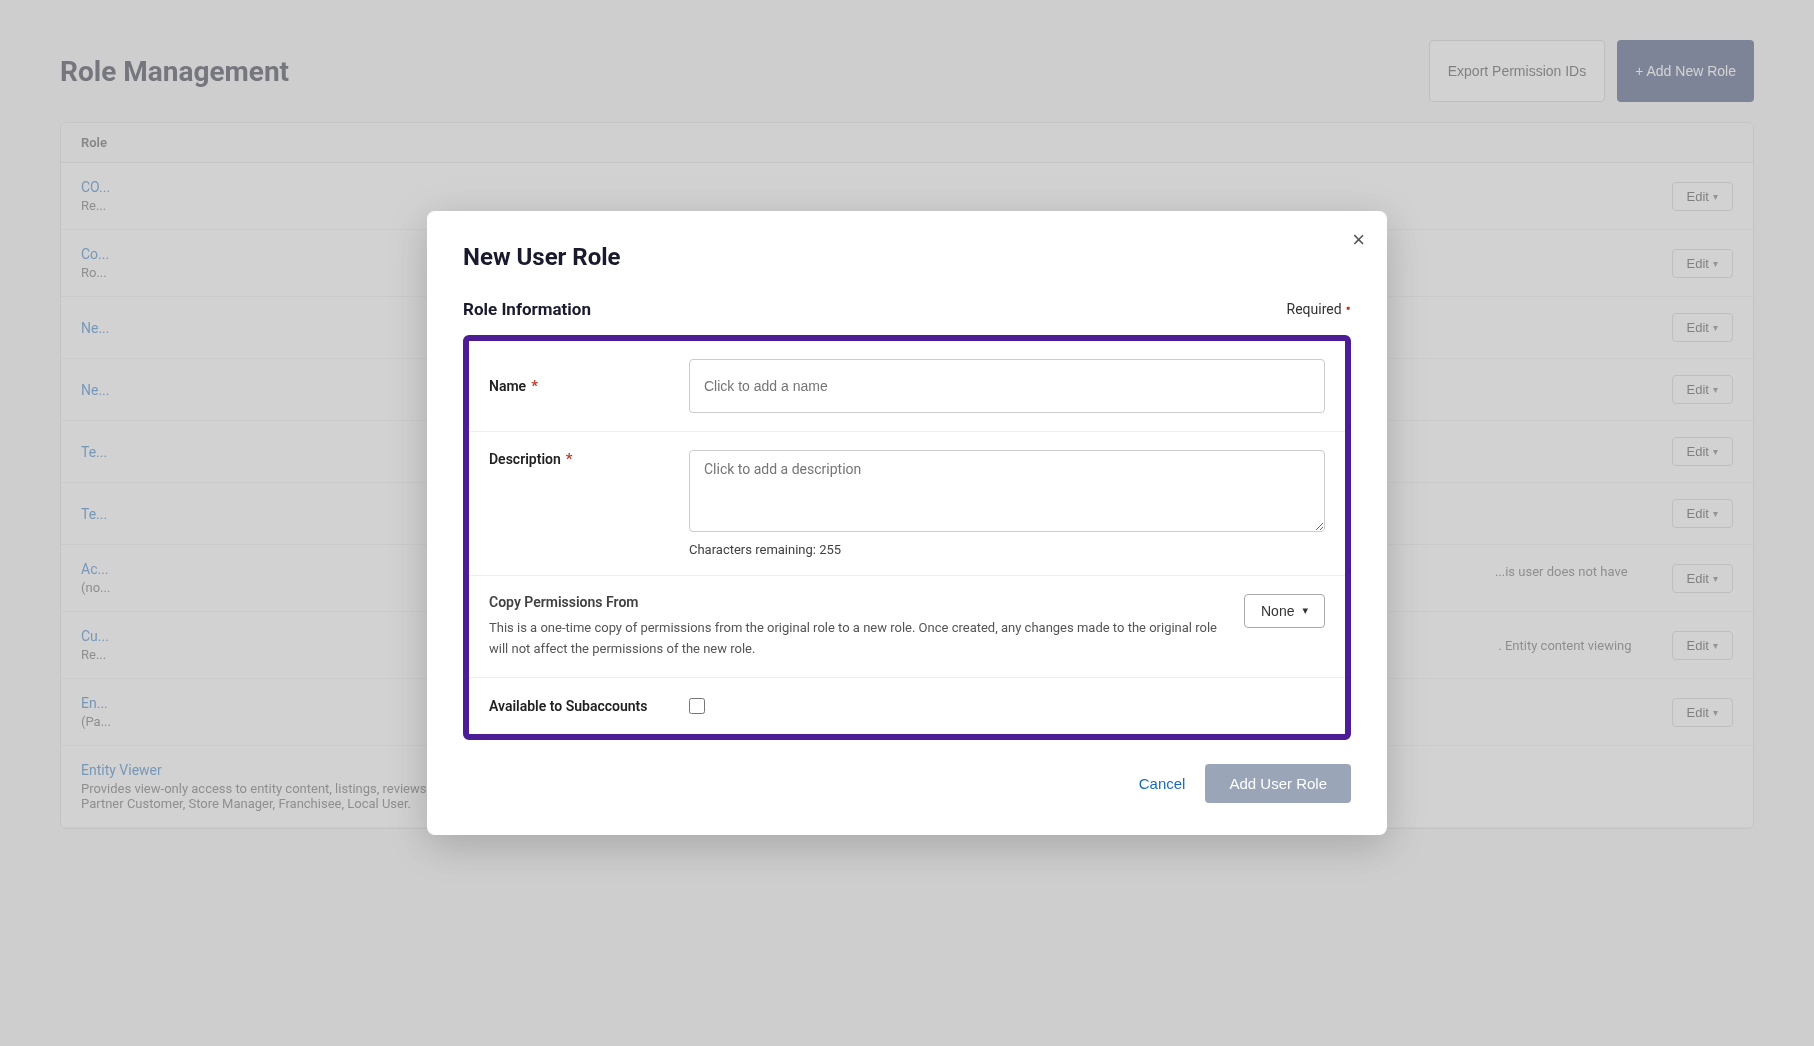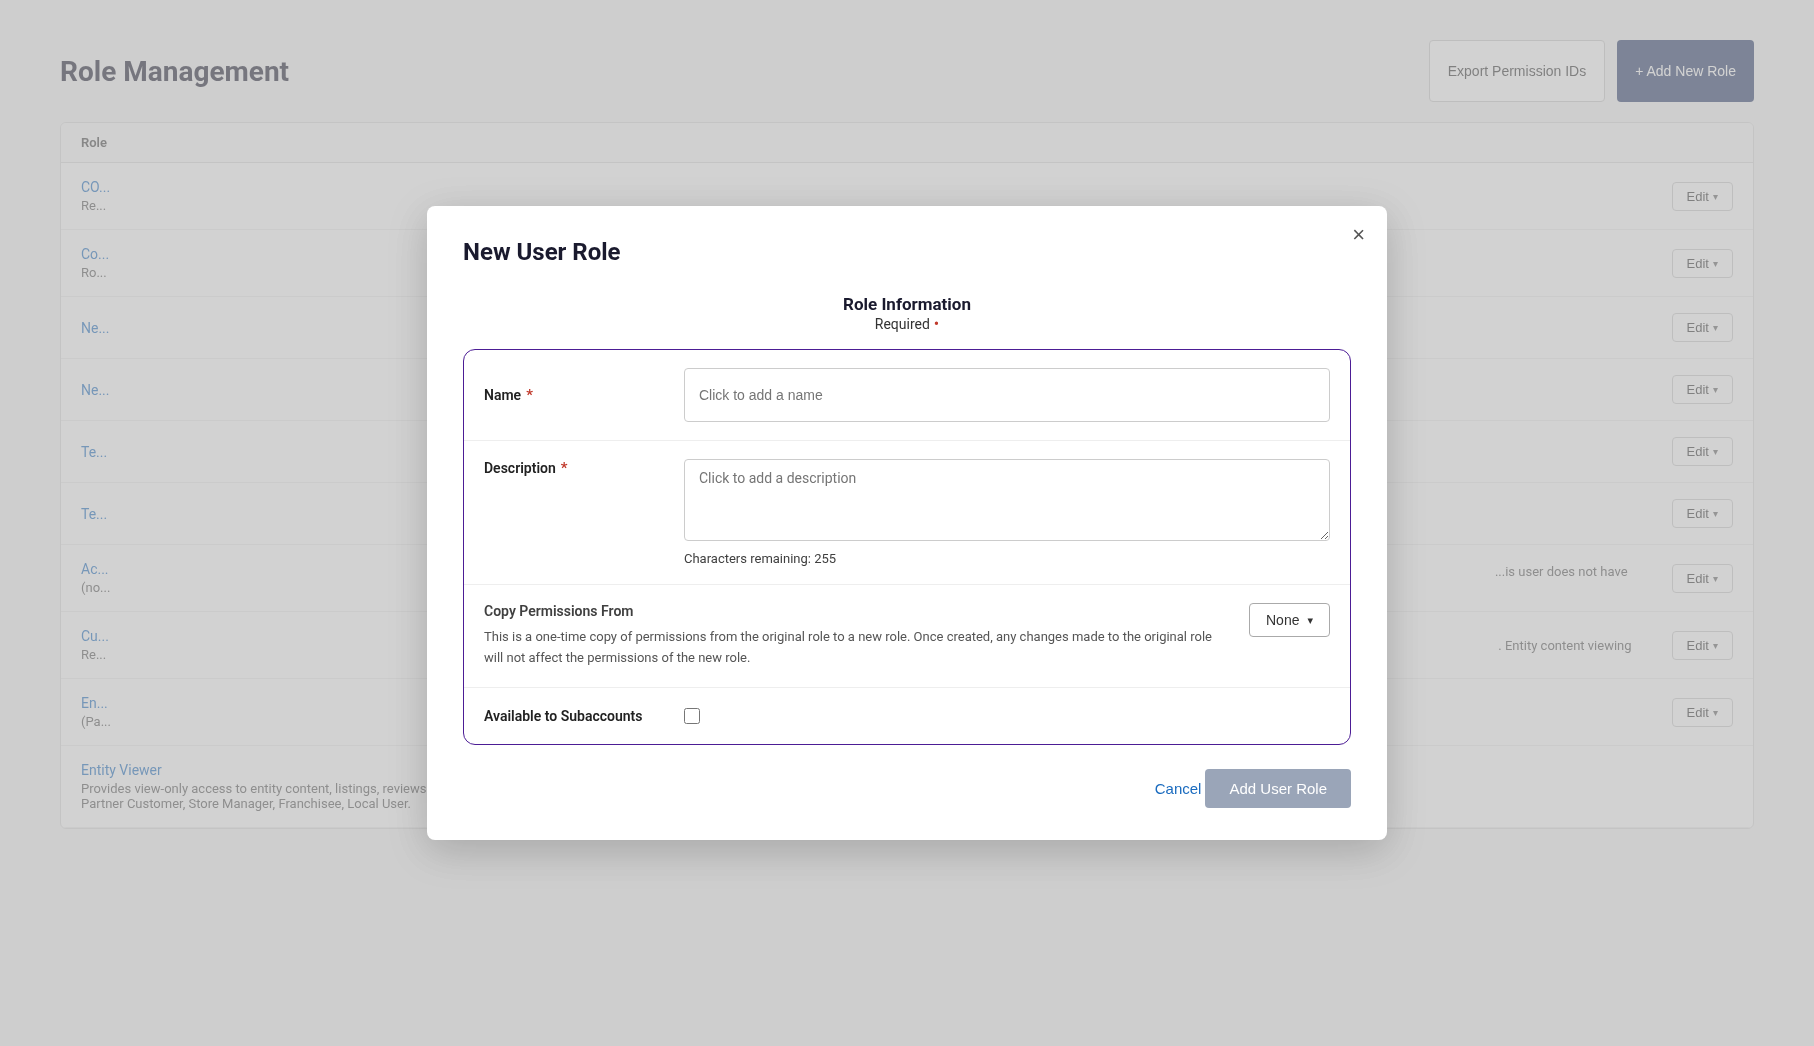--- a/index.html
+++ b/index.html
@@ -155,24 +155,23 @@
 
     .modal-title {
       font-size: 24px;
       font-weight: 700;
       color: #1a1a2e;
       margin-bottom: 28px;
     }
 
     .section-header {
       display: flex;
-      justify-content: center;
+      justify-content: space-between;
       align-items: center;
       margin-bottom: 16px;
-      flex-direction: column;
     }
 
     .section-title {
       font-size: 17px;
       font-weight: 700;
       color: #1a1a2e;
     }
 
     .required-label {
       font-size: 14px;
@@ -181,22 +180,22 @@
       align-items: center;
       gap: 4px;
     }
 
     .required-dot {
       color: #c0392b;
       font-size: 16px;
     }
 
     .form-card {
-      border: 1px solid #4c1d95;
-      border-radius: 12px;
+      border: 6px solid #4c1d95;
+      border-radius: 6px;
       overflow: hidden;
       margin-bottom: 16px;
     }
 
     .form-row {
       display: flex;
       align-items: center;
       padding: 18px 20px;
       border-bottom: 1px solid #eee;
     }
@@ -317,20 +316,21 @@
     .form-checkbox {
       width: 16px;
       height: 16px;
       cursor: pointer;
     }
 
     .modal-footer {
       display: flex;
       justify-content: flex-end;
       align-items: center;
+      gap: 16px;
       margin-top: 24px;
     }
 
     .btn-cancel {
       background: none;
       border: none;
       color: #1a6bbf;
       font-size: 15px;
       cursor: pointer;
       padding: 10px 4px;

